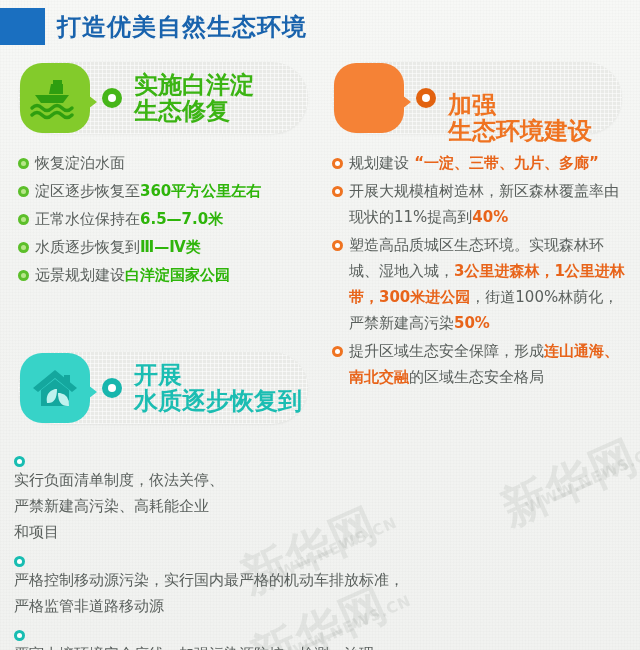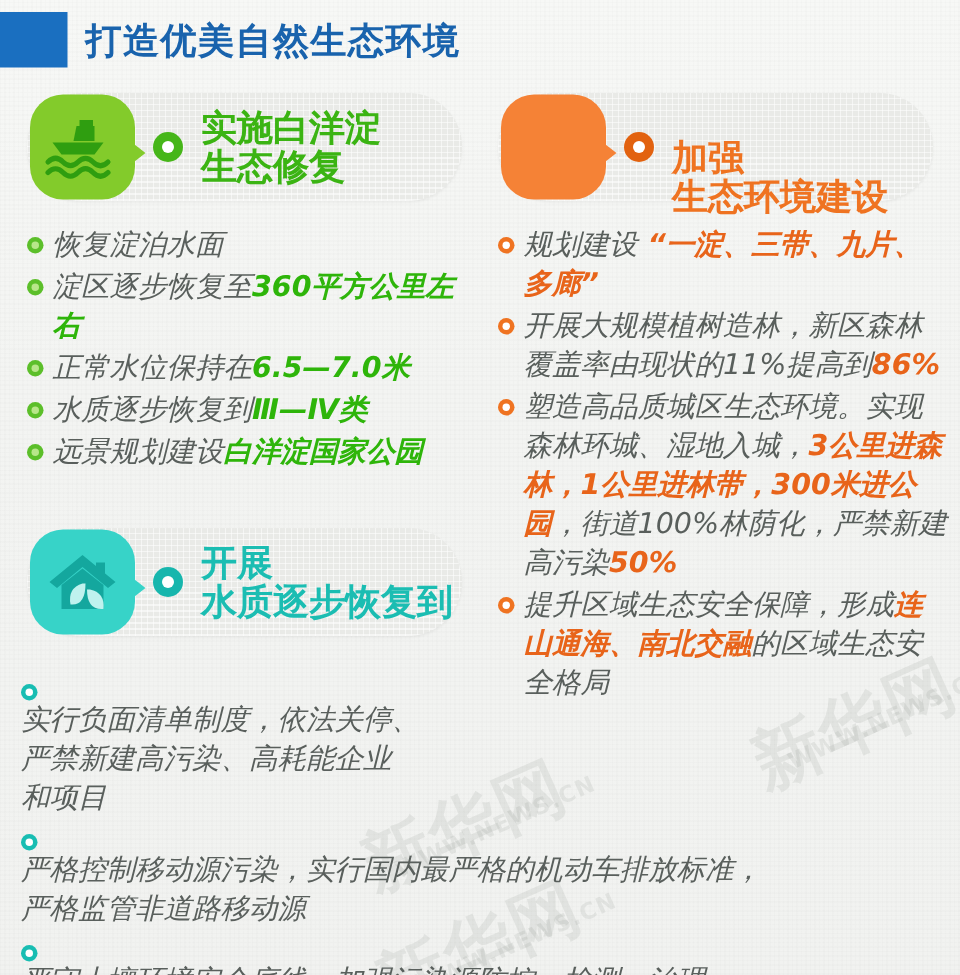--- a/index.html
+++ b/index.html
@@ -171,24 +171,23 @@
     position: relative;
   }
   .dot i {
     position: absolute;
     left: 3px; top: 3px;
     width: 5px; height: 5px;
     border-radius: 50%;
     display: block;
   }
   .btext {
-    font-size: 19px;
+    font-size: 15px;
     line-height: 26px;
     color: #595f5c;
-    font-style: italic;
   }
   .btext b { font-weight: bold; }
 
   
   #list-green { left: 18px; top: 150px; width: 300px; }
   #list-green .dot { background: #5cbf2a; }
   #list-green .dot i { background: #b8e68a; }
   #list-green .btext b { color: #2eb50a; }
 
   
@@ -300,21 +299,21 @@
       <div class="bullet-row">
         <span class="dot">
           <i></i>
         </span>
         <div class="btext"><span>规划建设</span><b> “一淀、三带、九片、多廊”</b></div>
       </div>
       <div class="bullet-row">
         <span class="dot">
           <i></i>
         </span>
-        <div class="btext"><span>开展大规模植树造林，新区森林覆盖率由现状的11%提高到</span><b>86%</b></div>
+        <div class="btext"><span>开展大规模植树造林，新区森林覆盖率由现状的11%提高到</span><b>40%</b></div>
       </div>
       <div class="bullet-row">
         <span class="dot">
           <i></i>
         </span>
         <div class="btext"><span>塑造高品质城区生态环境。实现森林环城、湿地入城，</span><b>3公里进森林，1公里进林带，300米进公园</b><span>，街道100%林荫化，严禁新建高污染</span><b>50%</b></div>
       </div>
       <div class="bullet-row">
         <span class="dot">
           <i></i>

